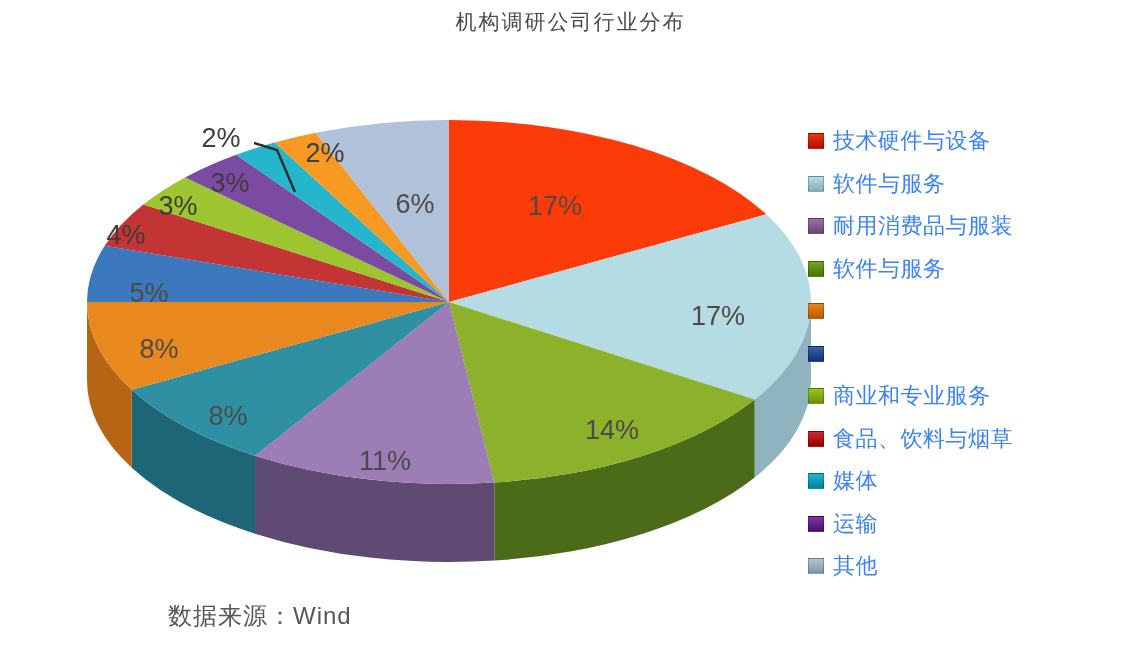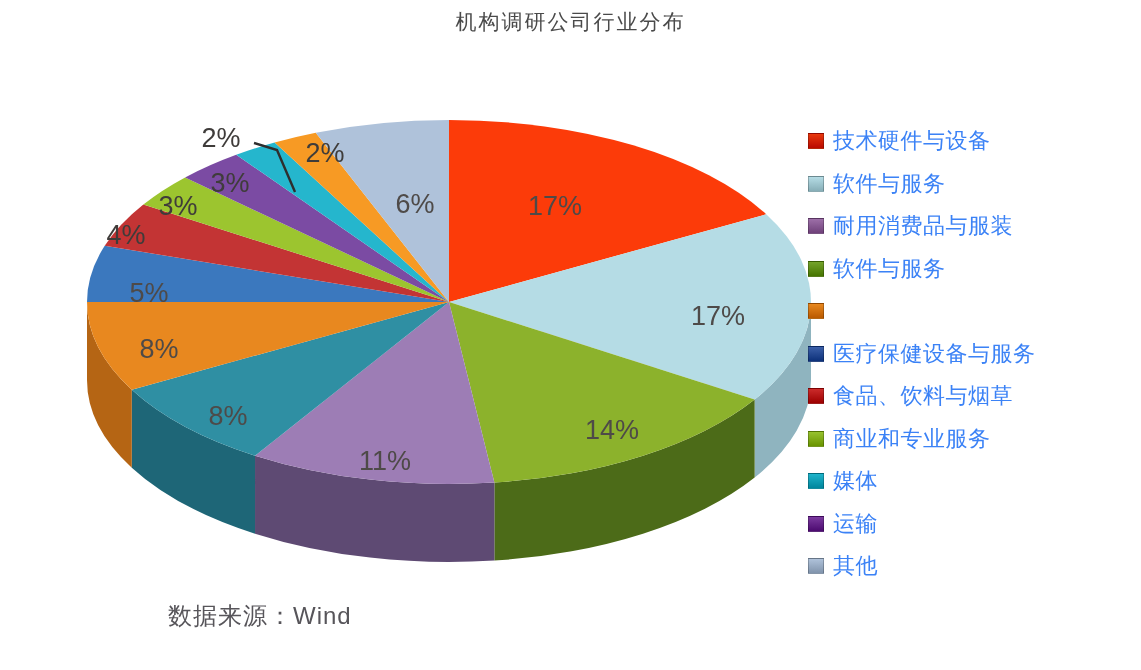--- a/index.html
+++ b/index.html
@@ -160,29 +160,28 @@
       </div>
       <div class="legend-item">
         <span class="legend-swatch" style="background: linear-gradient(rgb(116, 163, 43) 0%, rgb(70, 117, 0) 100%);"></span>
         <span class="legend-label">软件与服务</span>
       </div>
       <div class="legend-item">
         <span class="legend-swatch" style="background: linear-gradient(rgb(232, 136, 31) 0%, rgb(186, 90, 0) 100%);"></span>
       </div>
       <div class="legend-item">
         <span class="legend-swatch" style="background: linear-gradient(rgb(59, 95, 168) 0%, rgb(13, 49, 122) 100%);"></span>
-        <span class="legend-label">医疗保健设备与服务</span>
+      </div>
+      <div class="legend-item">
+        <span class="legend-swatch" style="background: linear-gradient(rgb(151, 194, 46) 0%, rgb(105, 148, 0) 100%);"></span>
+        <span class="legend-label">商业和专业服务</span>
       </div>
       <div class="legend-item">
         <span class="legend-swatch" style="background: linear-gradient(rgb(203, 43, 43) 0%, rgb(157, 0, 0) 100%);"></span>
         <span class="legend-label">食品、饮料与烟草</span>
-      </div>
-      <div class="legend-item">
-        <span class="legend-swatch" style="background: linear-gradient(rgb(151, 194, 46) 0%, rgb(105, 148, 0) 100%);"></span>
-        <span class="legend-label">商业和专业服务</span>
       </div>
       <div class="legend-item">
         <span class="legend-swatch" style="background: linear-gradient(rgb(31, 180, 203) 0%, rgb(0, 134, 157) 100%);"></span>
         <span class="legend-label">媒体</span>
       </div>
       <div class="legend-item">
         <span class="legend-swatch" style="background: linear-gradient(rgb(122, 57, 158) 0%, rgb(76, 11, 112) 100%);"></span>
         <span class="legend-label">运输</span>
       </div>
       <div class="legend-item">

